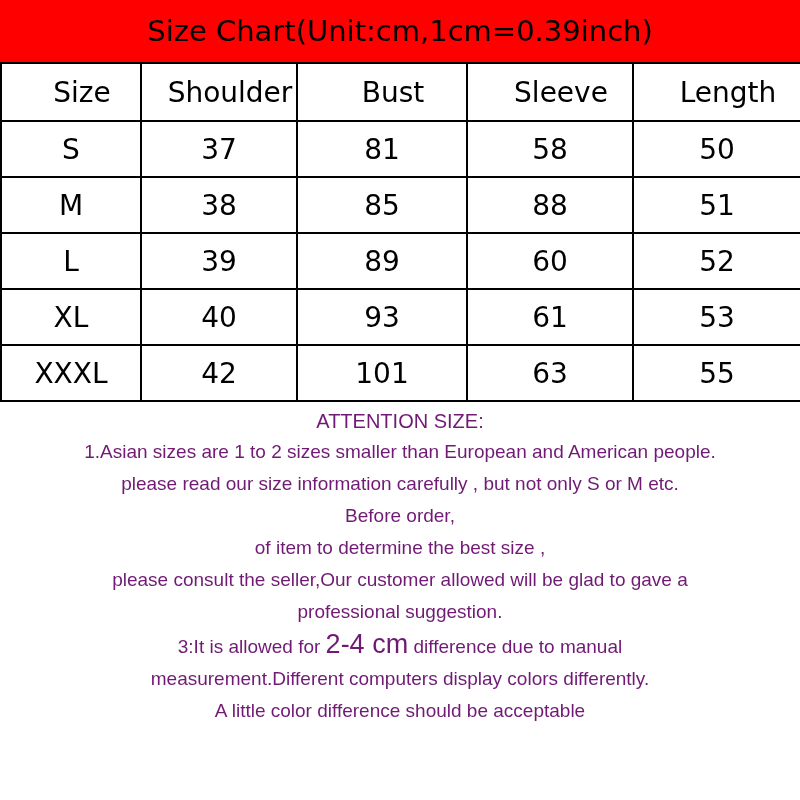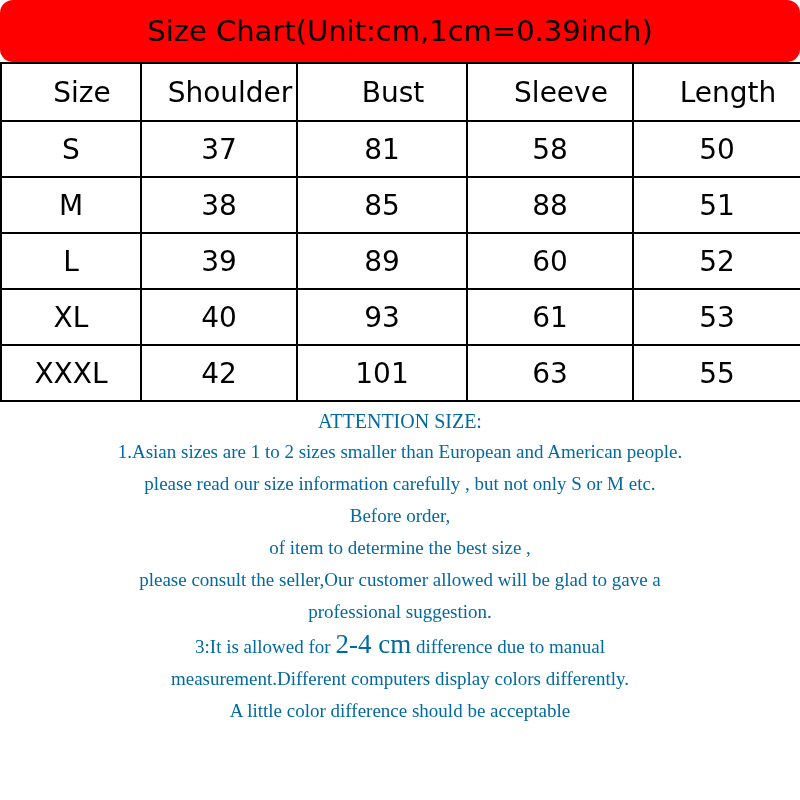--- a/index.html
+++ b/index.html
@@ -25,21 +25,20 @@
     color: #000000;
     text-align: center;
     font-size: 29px;
     line-height: 62px;
     height: 62px;
     width: 800px;
     box-sizing: border-box;
     font-family: "DejaVu Sans", sans-serif;
     white-space: nowrap;
     overflow: hidden;
-    border-radius: 13px;
   }
   table.size-table {
     border-collapse: collapse;
     width: 800px;
     table-layout: fixed;
   }
   table.size-table td, table.size-table th {
     border: 2px solid #000000;
     text-align: center;
     font-weight: normal;
@@ -58,24 +57,24 @@
   table.size-table col.c1 { width: 156px; }
   table.size-table col.c2 { width: 170px; }
   table.size-table col.c3 { width: 166px; }
   table.size-table col.c4 { width: 168px; }
 
   .attention {
     padding-top: 4px;
     text-align: center;
   }
   .attention .line {
-    color: #0369a1;
+    color: #701a75;
     font-size: 19px;
     line-height: 32px;
-    font-family: Liberation Serif, serif;
+    font-family: Liberation Sans, sans-serif;
     white-space: nowrap;
   }
   .attention .line.heading {
     font-size: 20px;
     line-height: 30px;
   }
   .attention .line.big-inline .big {
     font-size: 27px;
   }
 </style>

